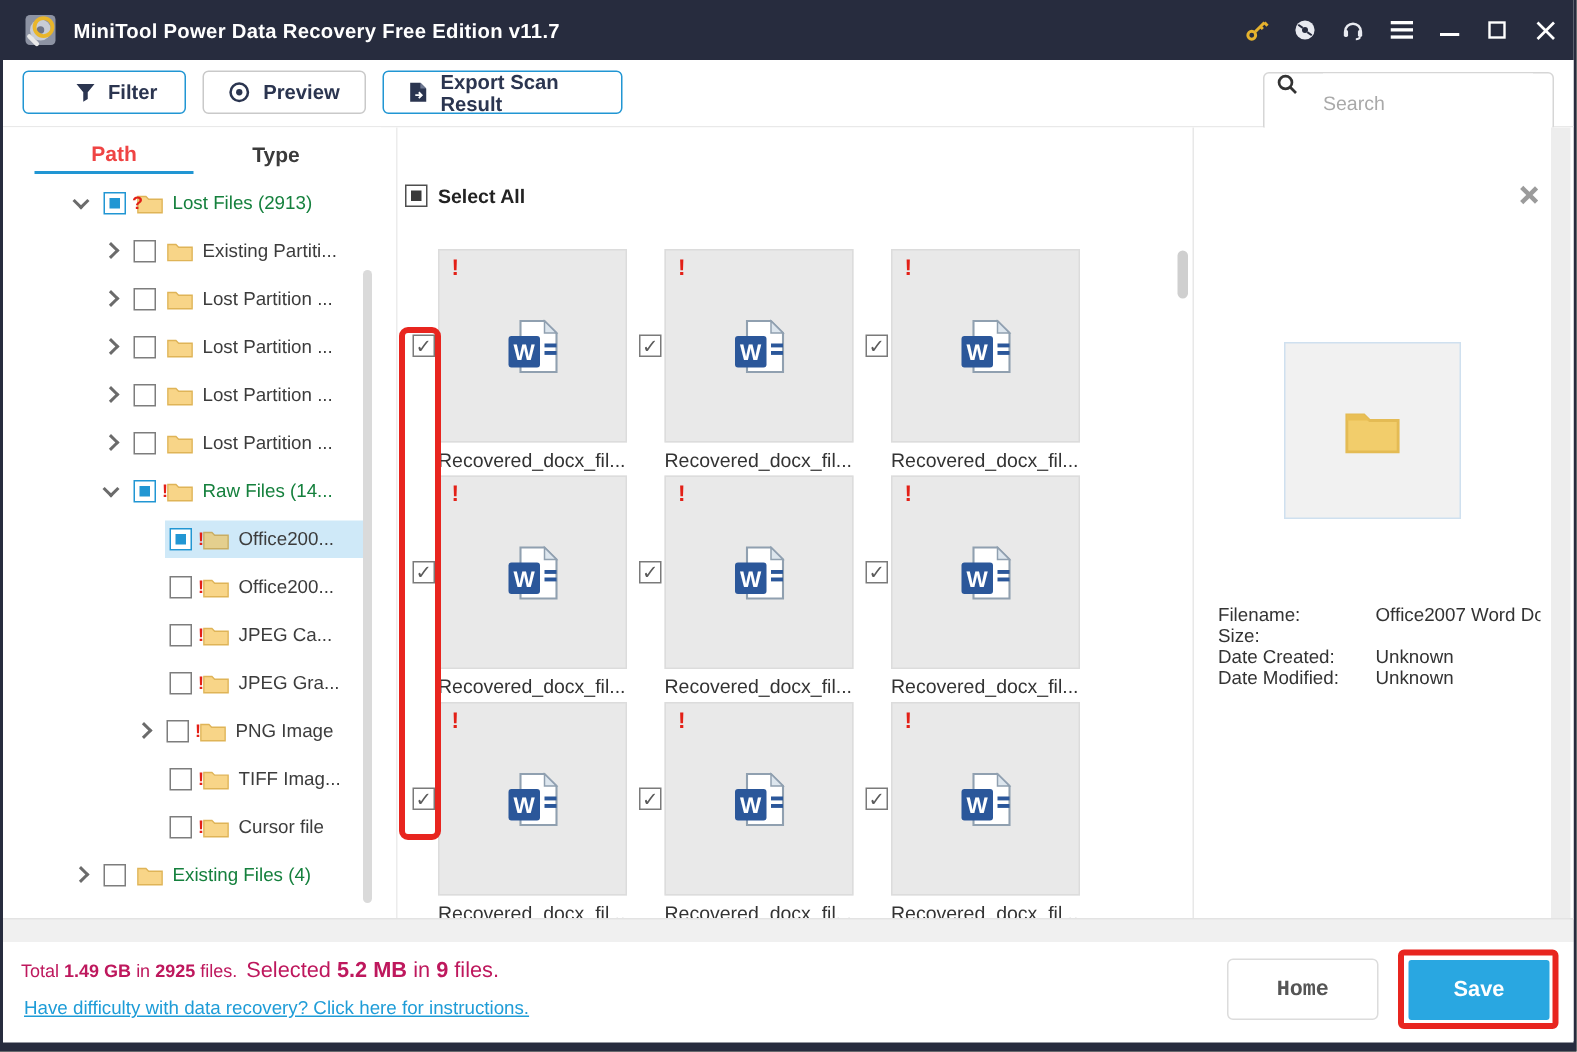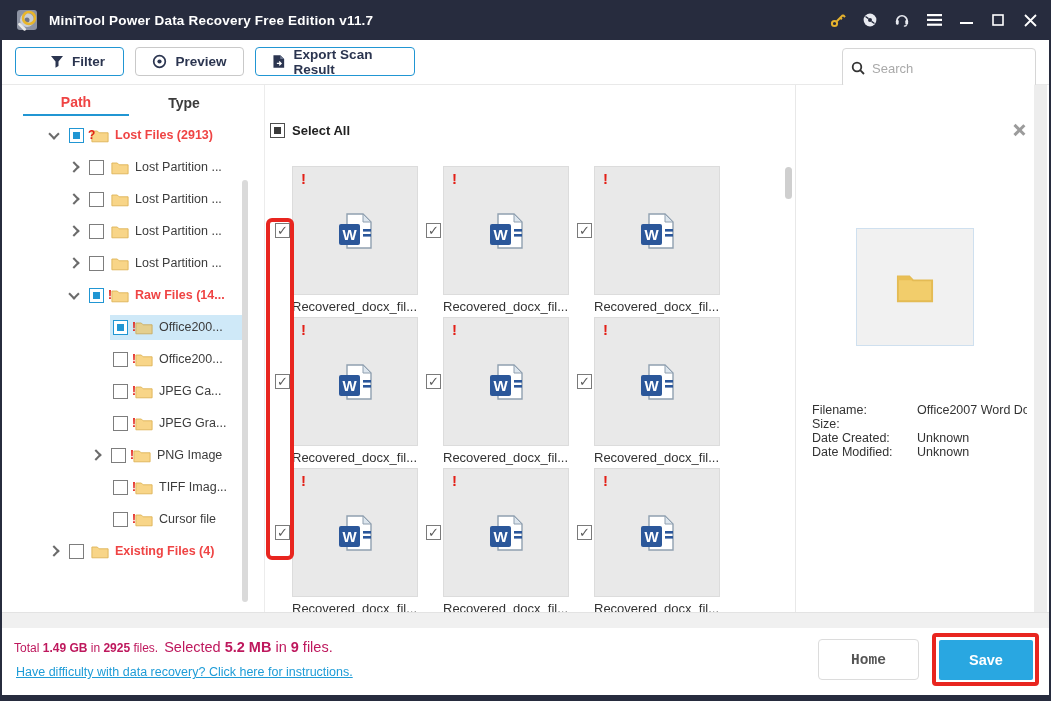--- a/index.html
+++ b/index.html
@@ -17,42 +17,42 @@
   .tb-ic { width:16px; height:16px; display:flex; align-items:center; justify-content:center; cursor:pointer; }
 
   
   .toolbar { position:absolute; left:0; top:40px; width:100%; height:45px; background:#fff; border-bottom:1px solid #e9e9e9; }
   .tbtn { position:absolute; top:7px; height:29px; border-radius:4px; background:#fff; display:flex; align-items:center; justify-content:center; gap:8px; font-size:13.5px; font-weight:bold; color:#2b3550; cursor:pointer; }
   .tbtn.blue { border:1px solid #2196d3;padding-left:16px; }
   .tbtn.gray { border:1px solid #c9c9c9; }
   #btn-filter { left:13px; width:109px; }
   #btn-preview { left:133px; width:109px; }
   #btn-export { left:253px; width:160px; }
-  .searchbox { position:absolute; left:840px; top:8px; width:194px; height:40px; border:1px solid #d6d6d6; border-radius:4px; display:flex; align-items:center; padding:0 8px; gap:7px; background:#fff; }
+  .searchbox { position:absolute; left:840px; top:8px; width:194px; height:40px; border:1px solid #d6d6d6; border-radius:4px; display:flex; padding:0 8px; gap:17px; background:#fff; }
   .searchbox input { border:none; outline:none; font-size:13px; color:#333; width:140px; font-family:inherit; }
   .searchbox input::placeholder { color:#a9a9a9; }
 
   
   .content { position:absolute; left:0; top:85px; width:100%; height:527px; background:#fff; }
   .vsep1 { position:absolute; left:262px; top:0; width:1px; height:100%; background:#ececec; }
   .vsep2 { position:absolute; left:793px; top:0; width:1px; height:100%; background:#e8e8e8; }
   .right-track { position:absolute; left:1032px; top:0; width:13px; height:100%; background:#ededed; }
   .hstrip { position:absolute; left:0; top:612px; width:100%; height:16px; background:#f0f0f0; border-top:1px solid #e3e3e3; }
 
   
   .sidebar { position:absolute; left:0; top:0; width:252px; height:100%; background:#fff; }
   .tabs { position:absolute; left:0; top:5px; width:100%; height:28px; }
   .tab { position:absolute; top:0; height:26px; display:flex; align-items:center; justify-content:center; font-size:14px; font-weight:bold; cursor:pointer; }
   .tab.active { color:#ef4444; border-bottom:2px solid #2196d3; }
   .tab.idle { color:#3b3b3b; }
   #tab-path { left:21px; width:106px; }
   #tab-type { left:127px; width:110px; }
   .tree { position:absolute; left:0; top:34px; width:100%; }
   .trow { display:flex; align-items:center; height:32px; font-size:12.5px; color:#3c3c3c; cursor:pointer; }
-  .trow.bold .tlabel { font-weight:bold; color:#ef4444; }
+  .trow.bold .tlabel { font-weight:normal; color:#15803d; }
   .trow.lvl0 { padding-left:48px; }
   .trow.lvl1 { padding-left:68px; }
   .trow.lvl2 { padding-left:108px; }
   .trow.lvl2c { padding-left:90px; }
   .chev { width:8px; height:8px; border-right:2px solid #6b6b6b; border-bottom:2px solid #6b6b6b; margin-right:8px; flex:0 0 auto; }
   .chev.right { transform:rotate(-45deg); }
   .chev.down { transform:rotate(45deg); margin-top:-3px; }
   .row-inner { display:flex; align-items:center; padding:5px 4px 5px 3px; flex:1 0 auto; margin-right:12px; }
   .trow.selected .row-inner { background:#cfe9f8; }
   .tcb { width:15px; height:15px; border:1px solid #7d7d7d; background:#fff; margin-right:7px; position:relative; flex:0 0 auto; }
@@ -211,20 +211,32 @@
               <span class="folder">
                   <svg width="18" height="15" viewBox="0 0 20 16">
                     <path d="M1 3 h6 l2 2 h10 v10 h-18 z" fill="#f8d588" stroke="#dfb457"></path>
                   </svg>
                   <i class="mark">?</i>
                 </span>
               <span class="tlabel">Lost Files (2913)</span>
               </span>
           </div>
 
+          <div class="trow lvl1">
+            <span class="chev right"></span>
+            <span class="row-inner">
+                <span class="tcb"></span>
+              <span class="folder">
+                  <svg width="18" height="15" viewBox="0 0 20 16">
+                    <path d="M1 3 h6 l2 2 h10 v10 h-18 z" fill="#f8d588" stroke="#dfb457"></path>
+                  </svg>
+                </span>
+              <span class="tlabel">Existing Partiti...</span>
+              </span>
+          </div>
 
           <div class="trow lvl1">
             <span class="chev right"></span>
             <span class="row-inner">
                 <span class="tcb"></span>
               <span class="folder">
                   <svg width="18" height="15" viewBox="0 0 20 16">
                     <path d="M1 3 h6 l2 2 h10 v10 h-18 z" fill="#f8d588" stroke="#dfb457"></path>
                   </svg>
                 </span>

